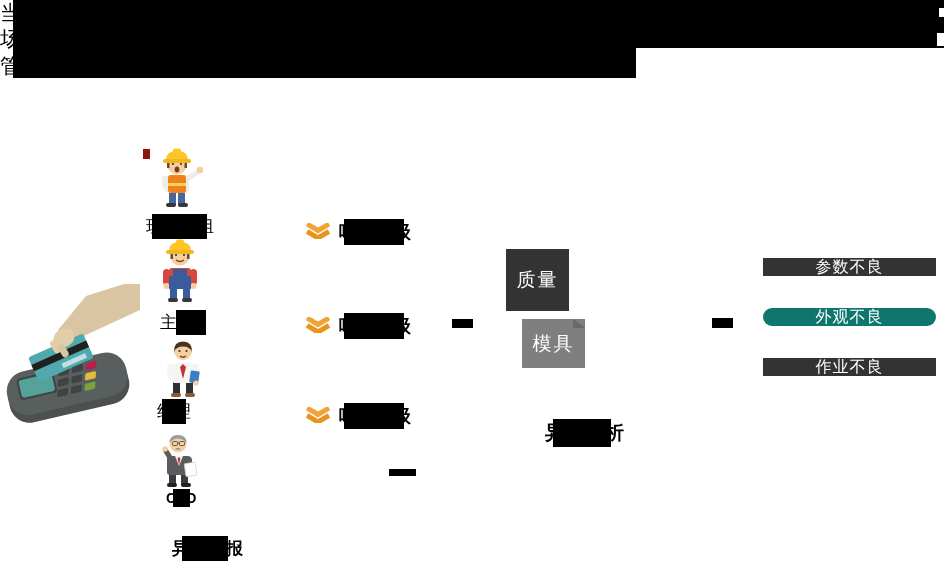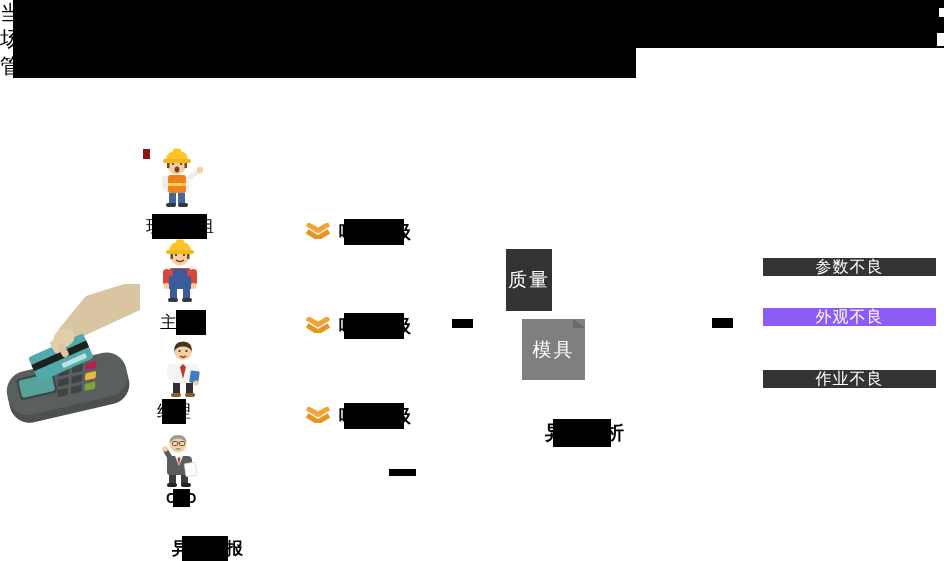--- a/index.html
+++ b/index.html
@@ -238,36 +238,36 @@
   </div>
 
   <div class="rtxt bold" style="left:172px;top:537px;font-size:17px;letter-spacing:1px">
     <span>异常上报</span>
     <i class="blk" style="left:10px;width:46px"></i>
   </div>
 
   <div class="dash" style="left:452px;top:319px;width:21px;height:9px"></div>
   <div class="dash" style="left:712px;top:318px;width:21px;height:10px"></div>
 
-  <div class="sq" style="left: 506px; top: 249px; width: 46px; height: 62px; background: rgb(51, 51, 51);">
+  <div class="sq" style="left: 506px; top: 249px; width: 63px; height: 62px; background: rgb(51, 51, 51);">
     <span>质量</span>
   </div>
-  <div class="sq" style="left: 522px; top: 319px; width: 63px; height: 61px; background: rgb(127, 127, 127);">
+  <div class="sq" style="left: 522px; top: 319px; width: 63px; height: 49px; background: rgb(127, 127, 127);">
     <span>模具</span>
   </div>
   <div class="abs" style="left:573px;top:319px;width:12px;height:9px;background:#696969;clip-path:polygon(0 0,0 100%,100% 100%)"></div>
 
   <div class="rtxt bold" style="left:545px;top:420px;font-size:19px;letter-spacing:1px">
     <span>异常分析</span>
     <i class="blk" style="left:8px;width:58px"></i>
   </div>
 
   <div class="defect" style="top: 258px; background: rgb(51, 51, 51);">
     <span>参数不良</span>
   </div>
-  <div class="defect" style="top: 308px; background: #8b5cf6;">
+  <div class="defect" style="top: 308px; background: #0f766e; border-radius: 10px;">
     <span>外观不良</span>
   </div>
-  <div class="defect" style="top: 358px; background: rgb(51, 51, 51); margin-top: 12px;">
+  <div class="defect" style="top: 358px; background: rgb(51, 51, 51);">
     <span>作业不良</span>
   </div>
 
 </div>
 
 </body></html>

